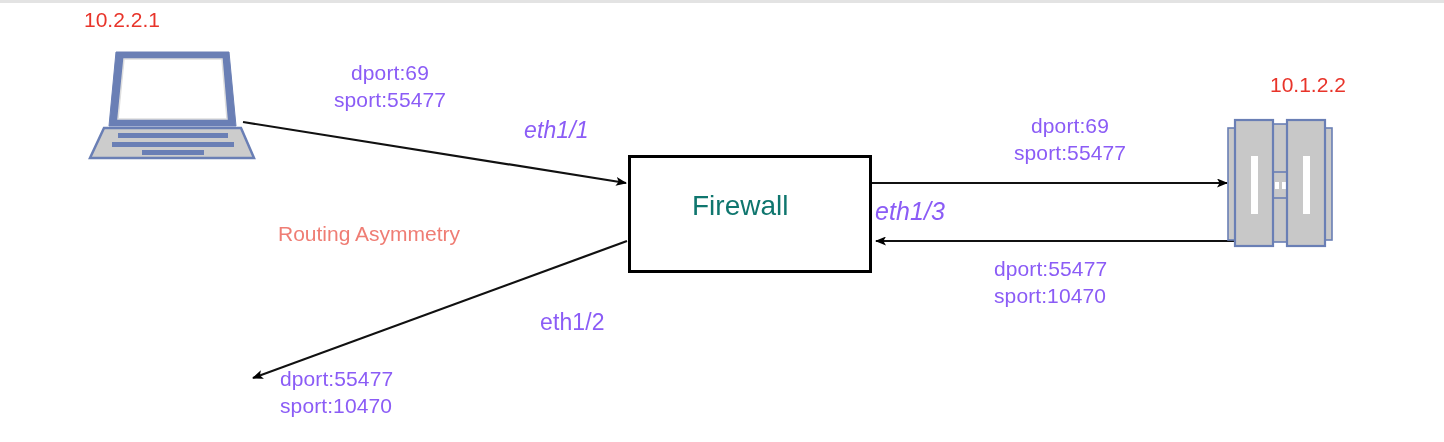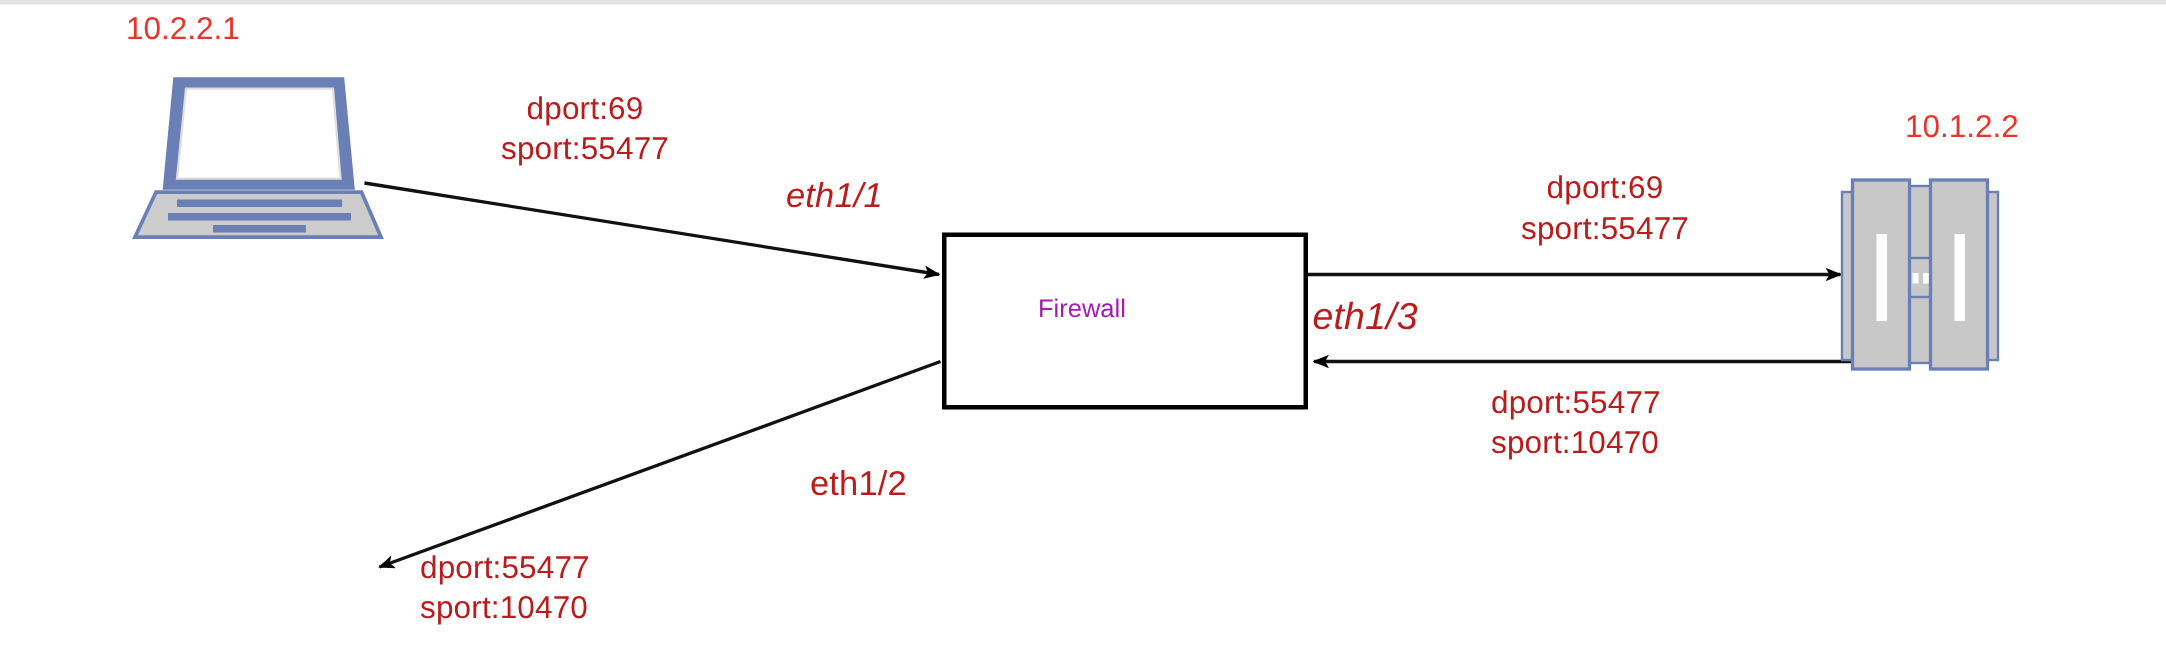--- a/index.html
+++ b/index.html
@@ -30,21 +30,21 @@
   .svg-layer {
     position: absolute;
     left: 0;
     top: 0;
     width: 1444px;
     height: 442px;
   }
   .lbl {
     position: absolute;
     white-space: nowrap;
-    color: #b91c1c;
+    color: #8b5cf6;
     font-family: "Liberation Sans", sans-serif;
     font-size: 21px;
     line-height: 26px;
     letter-spacing: 0.1px;
   }
   .lbl.center {
     text-align: center;
   }
   .ip-lbl {
     position: absolute;
@@ -64,23 +64,23 @@
   }
   .fw-box {
     position: absolute;
     box-sizing: border-box;
     border: 3px solid #000000;
     background: #ffffff;
   }
   .fw-title {
     position: absolute;
     white-space: nowrap;
-    color: #a21caf;
+    color: #0f766e;
     font-family: "Liberation Sans", sans-serif;
-    font-size: 17px;
+    font-size: 28px;
     line-height: 28px;
   }
   .node-icon {
     position: absolute;
   }
 </style>
 </head>
 <body>
 
 <div id="canvas">
@@ -153,14 +153,15 @@
 
   <div class="lbl" style="left:280px; top:366px;">dport:55477</div>
   <div class="lbl" style="left:280px; top:393px;">sport:10470</div>
 
   <div class="lbl" style="left:524px; top:117px; font-size:23px;font-style:italic;">eth1/1</div>
 
   <div class="lbl" style="left:540px; top:309px; font-size:23px;">eth1/2</div>
 
   <div class="lbl" style="left:875px; top:198px; font-size:25px;font-style:italic;">eth1/3</div>
 
+  <div class="note-lbl" style="left:278px; top:222px;">Routing Asymmetry</div>
 
 </div>
 
 </body></html>

